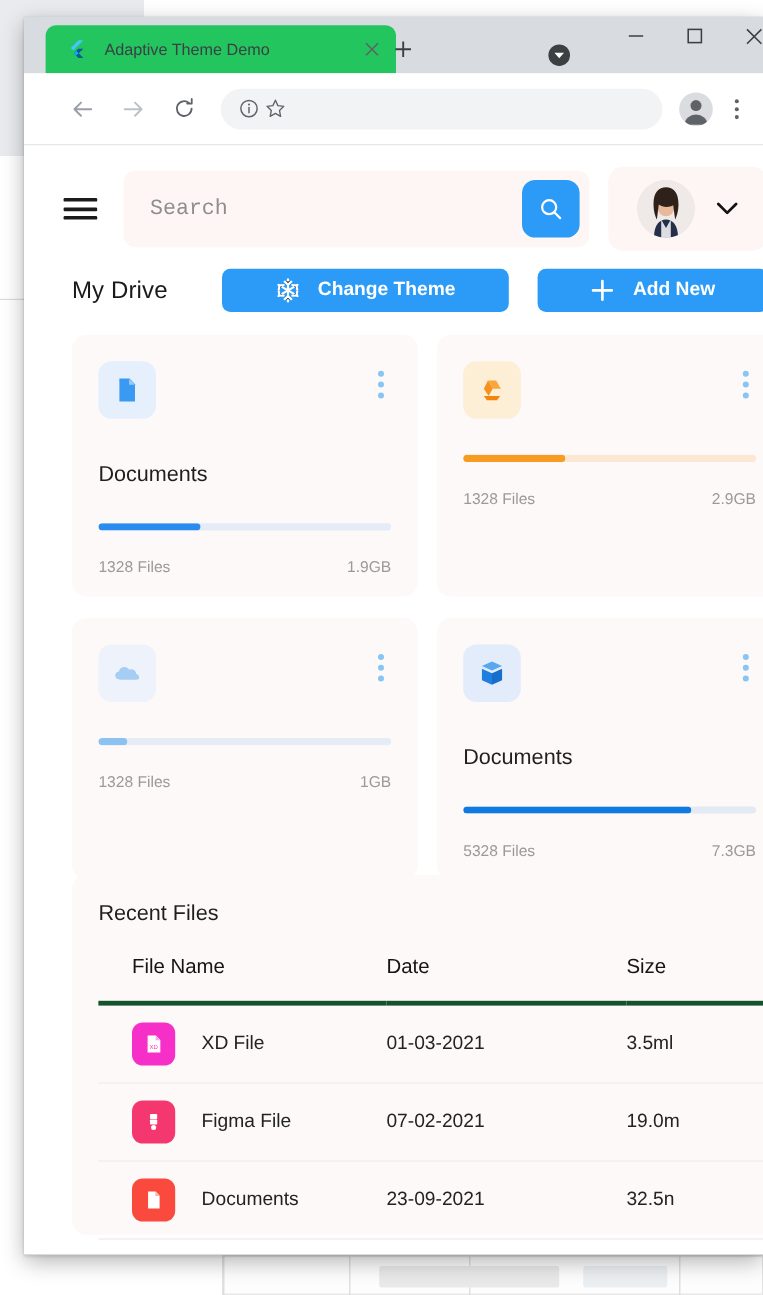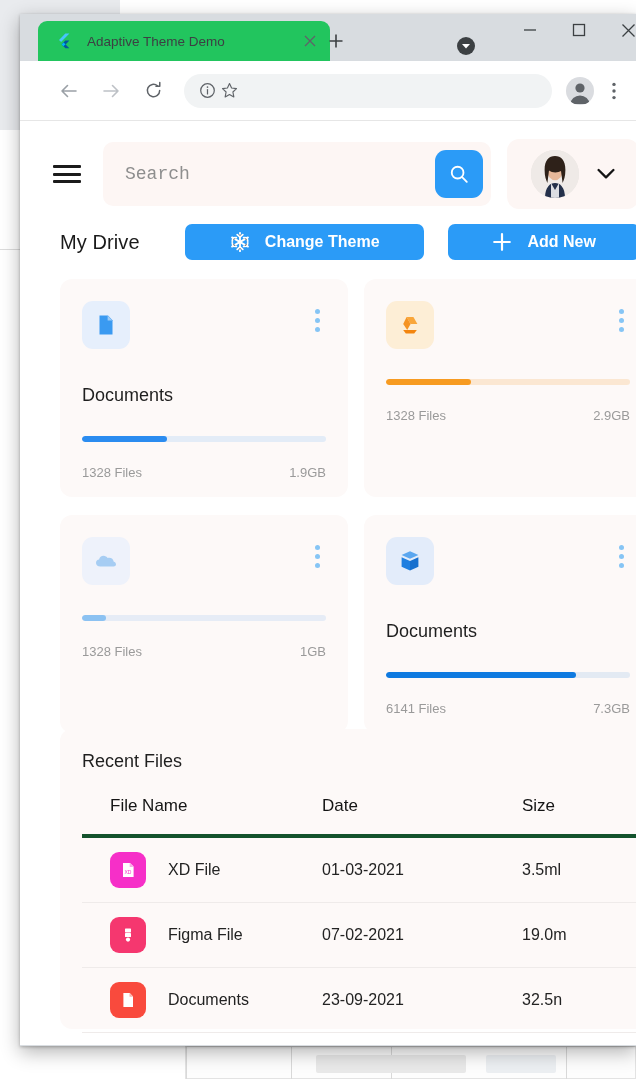--- a/index.html
+++ b/index.html
@@ -565,21 +565,21 @@
                 <i></i>
                 <i></i>
                 <i></i>
               </div>
           </div>
           <div class="cardname">Documents</div>
           <div class="track" style="background:#e3eaf3;">
             <div class="fill" style="width:78%;background:#0f7ae0;"></div>
           </div>
           <div class="cardfoot">
-            <span>6141 Files</span>
+            <span>5328 Files</span>
             <span>7.3GB</span>
           </div>
         </div>
       </div>
     </div>
 
     <div id="recent">
       <div id="recenttitle">Recent Files</div>
 
       <table id="filetable">

